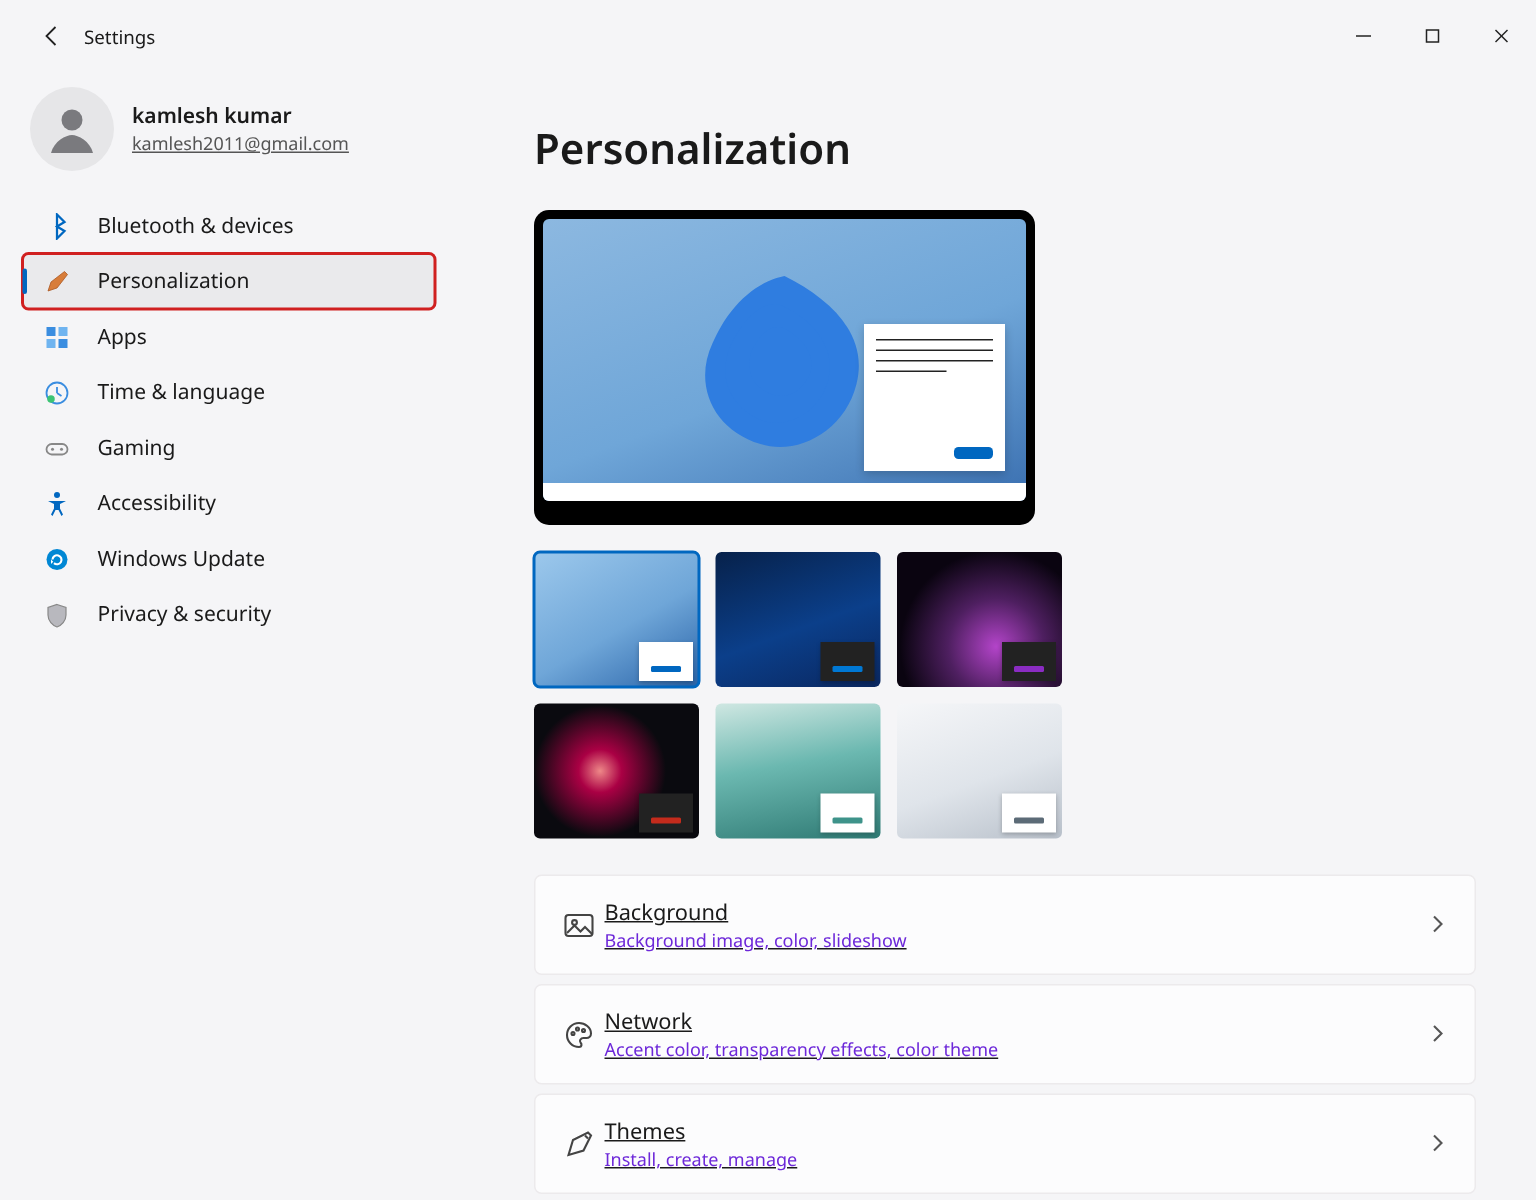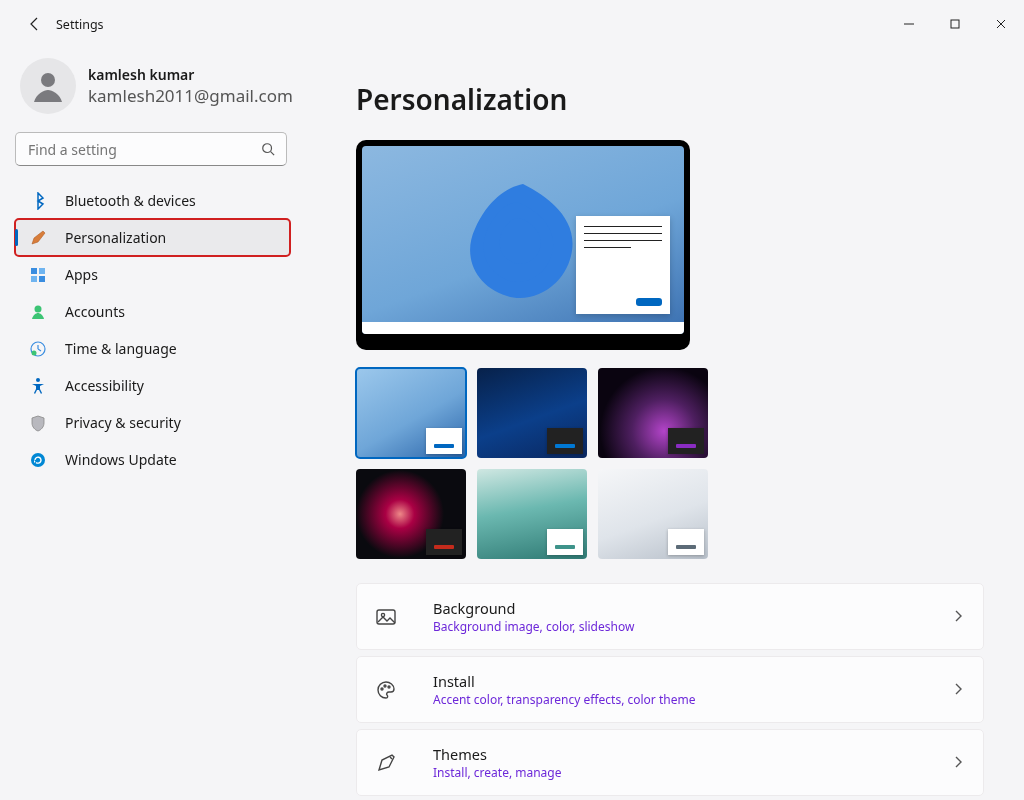--- a/index.html
+++ b/index.html
@@ -12,21 +12,21 @@
   .win-controls { margin-left:auto; display:flex; }
   .win-controls div { width:46px; height:32px; display:flex; align-items:center; justify-content:center; }
   .win-controls svg{width:12px;height:12px;}
 
   .container { display:flex; height: calc(800px - 48px); }
   .sidebar { width: 300px; padding: 10px 0 0 15px; }
   .profile { display:flex; align-items:center; gap:12px; margin-bottom:18px; margin-left:5px;}
   .avatar { width:56px;height:56px;border-radius:50%;background:#e6e6e8;display:flex;align-items:center;justify-content:center;}
   .avatar svg{width:40px;height:40px;fill:#7a7a7e;}
   .profile-name{font-size:14px;font-weight:600;}
-  .profile-email{font-size:17px;color:#555;}
+  .profile-email{font-size:12px;color:#555;text-decoration:underline;}
 
   .search { position:relative; width:272px; height:34px; margin-bottom:16px;}
   .search input { width:100%; height:100%; border:1px solid #bbb; border-bottom:1.5px solid #888; border-radius:5px; background:#fcfcfd; padding:0 36px 0 12px; font-size:14px; color:#333;}
   .search .search-icon { position:absolute; right:12px; top:50%; transform:translateY(-50%); width:14px; height:14px; color:#555;}
 
   .nav-item { display:flex; align-items:center; gap:18px; padding:9px 14px; border-radius:4px; font-size:14px; position:relative; width:275px; cursor:default;}
   .nav-item.selected { background:#eaeaec;}
   .nav-item.highlighted { outline:2px solid #d02020; outline-offset:-1px;}
   .nav-item .nav-icon { width:18px; height:18px; display:flex; align-items:center; justify-content:center; }
   .nav-item .nav-icon svg{width:18px;height:18px;}
@@ -53,21 +53,21 @@
   .theme-swatch{position:absolute;right:4px;bottom:4px;width:36px;height:26px;background:#fff;padding-top:16px;display:flex;justify-content:center;box-shadow:0 1px 3px rgba(0,0,0,.25);}
   .theme-swatch.dark{background:#222;}
   .theme-swatch .bar{width:20px;height:4px;border-radius:1px;}
   .bg1{background:linear-gradient(150deg,#9cc8ec,#6fa6d8 55%,#2963a8);}
   .bg2{background:linear-gradient(160deg,#07214a,#0b3f8a 55%,#0a2760);}
   .bg3{background:radial-gradient(circle at 60% 70%, #b344c9 0%, #4e1f60 35%, #0a0410 70%);}
   .bg4{background:radial-gradient(circle at 40% 50%, #e88 0%, #a04 18%, #0a0a0f 55%);}
   .bg5{background:linear-gradient(170deg,#cfe7e2 0%,#6bb8b0 45%,#2f7a74 100%);}
   .bg6{background:linear-gradient(160deg,#f5f6f8,#dfe4ea 55%,#b8c0ca);}
 
-  .option-card{width:628px;background:#fcfcfd;border:1px solid #eceaec;border-radius:5px;margin-bottom:6px;display:flex;align-items:center;padding:14px 18px;gap:36px;}
+  .option-card{width:628px;background:#fcfcfd;border:1px solid #eceaec;border-radius:5px;margin-bottom:6px;display:flex;align-items:center;padding:14px 18px;gap:6px;text-decoration:underline;}
   .option-icon{width:22px;height:22px;display:flex;align-items:center;justify-content:center;color:#444;}
   .option-icon svg{width:22px;height:22px;}
   .option-title{font-size:14.5px;}
   .option-desc{font-size:12px;color:#6d28d9;}
   .chev{margin-left:auto;color:#555;}
   .chev svg{width:14px;height:14px;}
 </style>
 </head>
 <body>
 
@@ -105,27 +105,20 @@
           <svg viewBox="0 0 40 40">
             <circle cx="20" cy="14" r="7"></circle>
             <path d="M6 36c2-8 10-12 14-12s12 4 14 12z"></path>
           </svg>
         </div>
       <div>
         <div class="profile-name">kamlesh kumar</div>
         <div class="profile-email">kamlesh2011@gmail.com</div>
       </div>
     </div>
-    <div class="search">
-      <input placeholder="Find a setting" style="">
-      <svg class="search-icon" viewBox="0 0 16 16" fill="none" stroke="currentColor" stroke-width="1.4">
-          <circle cx="7" cy="7" r="5"></circle>
-          <line x1="11" y1="11" x2="15" y2="15"></line>
-        </svg>
-    </div>
     <div id="nav-list">
         <div class="nav-item">
           <span class="nav-icon">
             <svg viewBox="0 0 18 18" fill="#0067c0">
               <path d="M9 1v16l5-5-5-3 5-3-5-5z" fill="none" stroke="#0067c0" stroke-width="1.5"></path>
             </svg>
           </span>
           <span>Bluetooth &amp; devices</span>
         </div>
         <div class="nav-item selected highlighted">
@@ -144,62 +137,63 @@
               <rect x="10" y="2" width="6" height="6" fill="#6fb4f0"></rect>
               <rect x="2" y="10" width="6" height="6" fill="#6fb4f0"></rect>
               <rect x="10" y="10" width="6" height="6" fill="#3a8de0"></rect>
             </svg>
           </span>
           <span>Apps</span>
         </div>
         <div class="nav-item">
           <span class="nav-icon">
             <svg viewBox="0 0 18 18">
-              <circle cx="9" cy="6" r="3.5" fill="#3cc474"></circle>
-              <path d="M3 16c1-4 4-6 6-6s5 2 6 6z" fill="#3cc474"></path>
-            </svg>
-          </span>
-          <span>Accounts</span>
-        </div>
-        <div class="nav-item">
-          <span class="nav-icon">
-            <svg viewBox="0 0 18 18">
               <circle cx="9" cy="9" r="7" fill="none" stroke="#3a8de0" stroke-width="1.2"></circle>
               <path d="M9 9 L9 5 M9 9 L12 11" stroke="#3a8de0" stroke-width="1.2"></path>
               <circle cx="5" cy="13" r="2.5" fill="#3cc474"></circle>
             </svg>
           </span>
           <span>Time &amp; language</span>
         </div>
         <div class="nav-item">
           <span class="nav-icon">
+            <svg viewBox="0 0 18 18">
+              <rect x="2" y="6" width="14" height="7" rx="3.5" fill="none" stroke="#888" stroke-width="1.2"></rect>
+              <circle cx="6" cy="9.5" r="1" fill="#888"></circle>
+              <circle cx="12" cy="9.5" r="1" fill="#888"></circle>
+            </svg>
+          </span>
+          <span>Gaming</span>
+        </div>
+        <div class="nav-item">
+          <span class="nav-icon">
             <svg viewBox="0 0 18 18" fill="#0067c0">
               <circle cx="9" cy="3" r="2"></circle>
               <path d="M3 7h12l-4 2v3l2 4-1 1-2-4h-2l-2 4-1-1 2-4V9z"></path>
             </svg>
           </span>
           <span>Accessibility</span>
         </div>
         <div class="nav-item">
           <span class="nav-icon">
             <svg viewBox="0 0 18 18">
-              <path d="M9 2 L15 4 V9 C15 13 12 16 9 17 C6 16 3 13 3 9 V4 Z" fill="#b8b8be" stroke="#888" stroke-width="0.8"></path>
-            </svg>
-          </span>
-          <span>Privacy &amp; security</span>
-        </div>
-        <div class="nav-item">
-          <span class="nav-icon">
-            <svg viewBox="0 0 18 18">
               <circle cx="9" cy="9" r="7" fill="#0087d4"></circle>
               <path d="M6 9a3 3 0 1 1 1 2.4" fill="none" stroke="#fff" stroke-width="1.4"></path>
               <path d="M5 9l1.5 1.5L5 12z" fill="#fff"></path>
             </svg>
           </span>
           <span>Windows Update</span>
+        </div>
+        <div class="nav-item">
+          <span class="nav-icon">
+            <svg viewBox="0 0 18 18">
+              <path d="M9 2 L15 4 V9 C15 13 12 16 9 17 C6 16 3 13 3 9 V4 Z" fill="#b8b8be" stroke="#888" stroke-width="0.8"></path>
+            </svg>
+          </span>
+          <span>Privacy &amp; security</span>
         </div>
       </div>
   </div>
 
   <div class="main">
     <div class="page-title">Personalization</div>
 
     <div class="preview">
       <div class="preview-inner">
         <svg class="bloom" viewBox="0 0 100 100">
@@ -271,21 +265,21 @@
         <div class="option-card">
           <div class="option-icon">
             <svg viewBox="0 0 22 22" fill="none" stroke="currentColor" stroke-width="1.4">
               <path d="M11 3a8 8 0 1 0 0 16c2 0 2-2 1-3s0-3 2-3h2a3 3 0 0 0 3-3c0-4-4-7-8-7z"></path>
               <circle cx="7" cy="10" r="1"></circle>
               <circle cx="10" cy="7" r="1"></circle>
               <circle cx="14" cy="8" r="1"></circle>
             </svg>
           </div>
           <div>
-            <div class="option-title">Install</div>
+            <div class="option-title">Network</div>
             <div class="option-desc">Accent color, transparency effects, color theme</div>
           </div>
           <div class="chev"><svg viewBox="0 0 14 14" fill="none" stroke="currentColor" stroke-width="1.4">
               <path d="M5 2l5 5-5 5"></path>
             </svg></div>
         </div>
         <div class="option-card">
           <div class="option-icon">
             <svg viewBox="0 0 22 22" fill="none" stroke="currentColor" stroke-width="1.4">
               <path d="M4 18 L7 8 L17 3 L19 5 L14 15 L4 18Z"></path>

